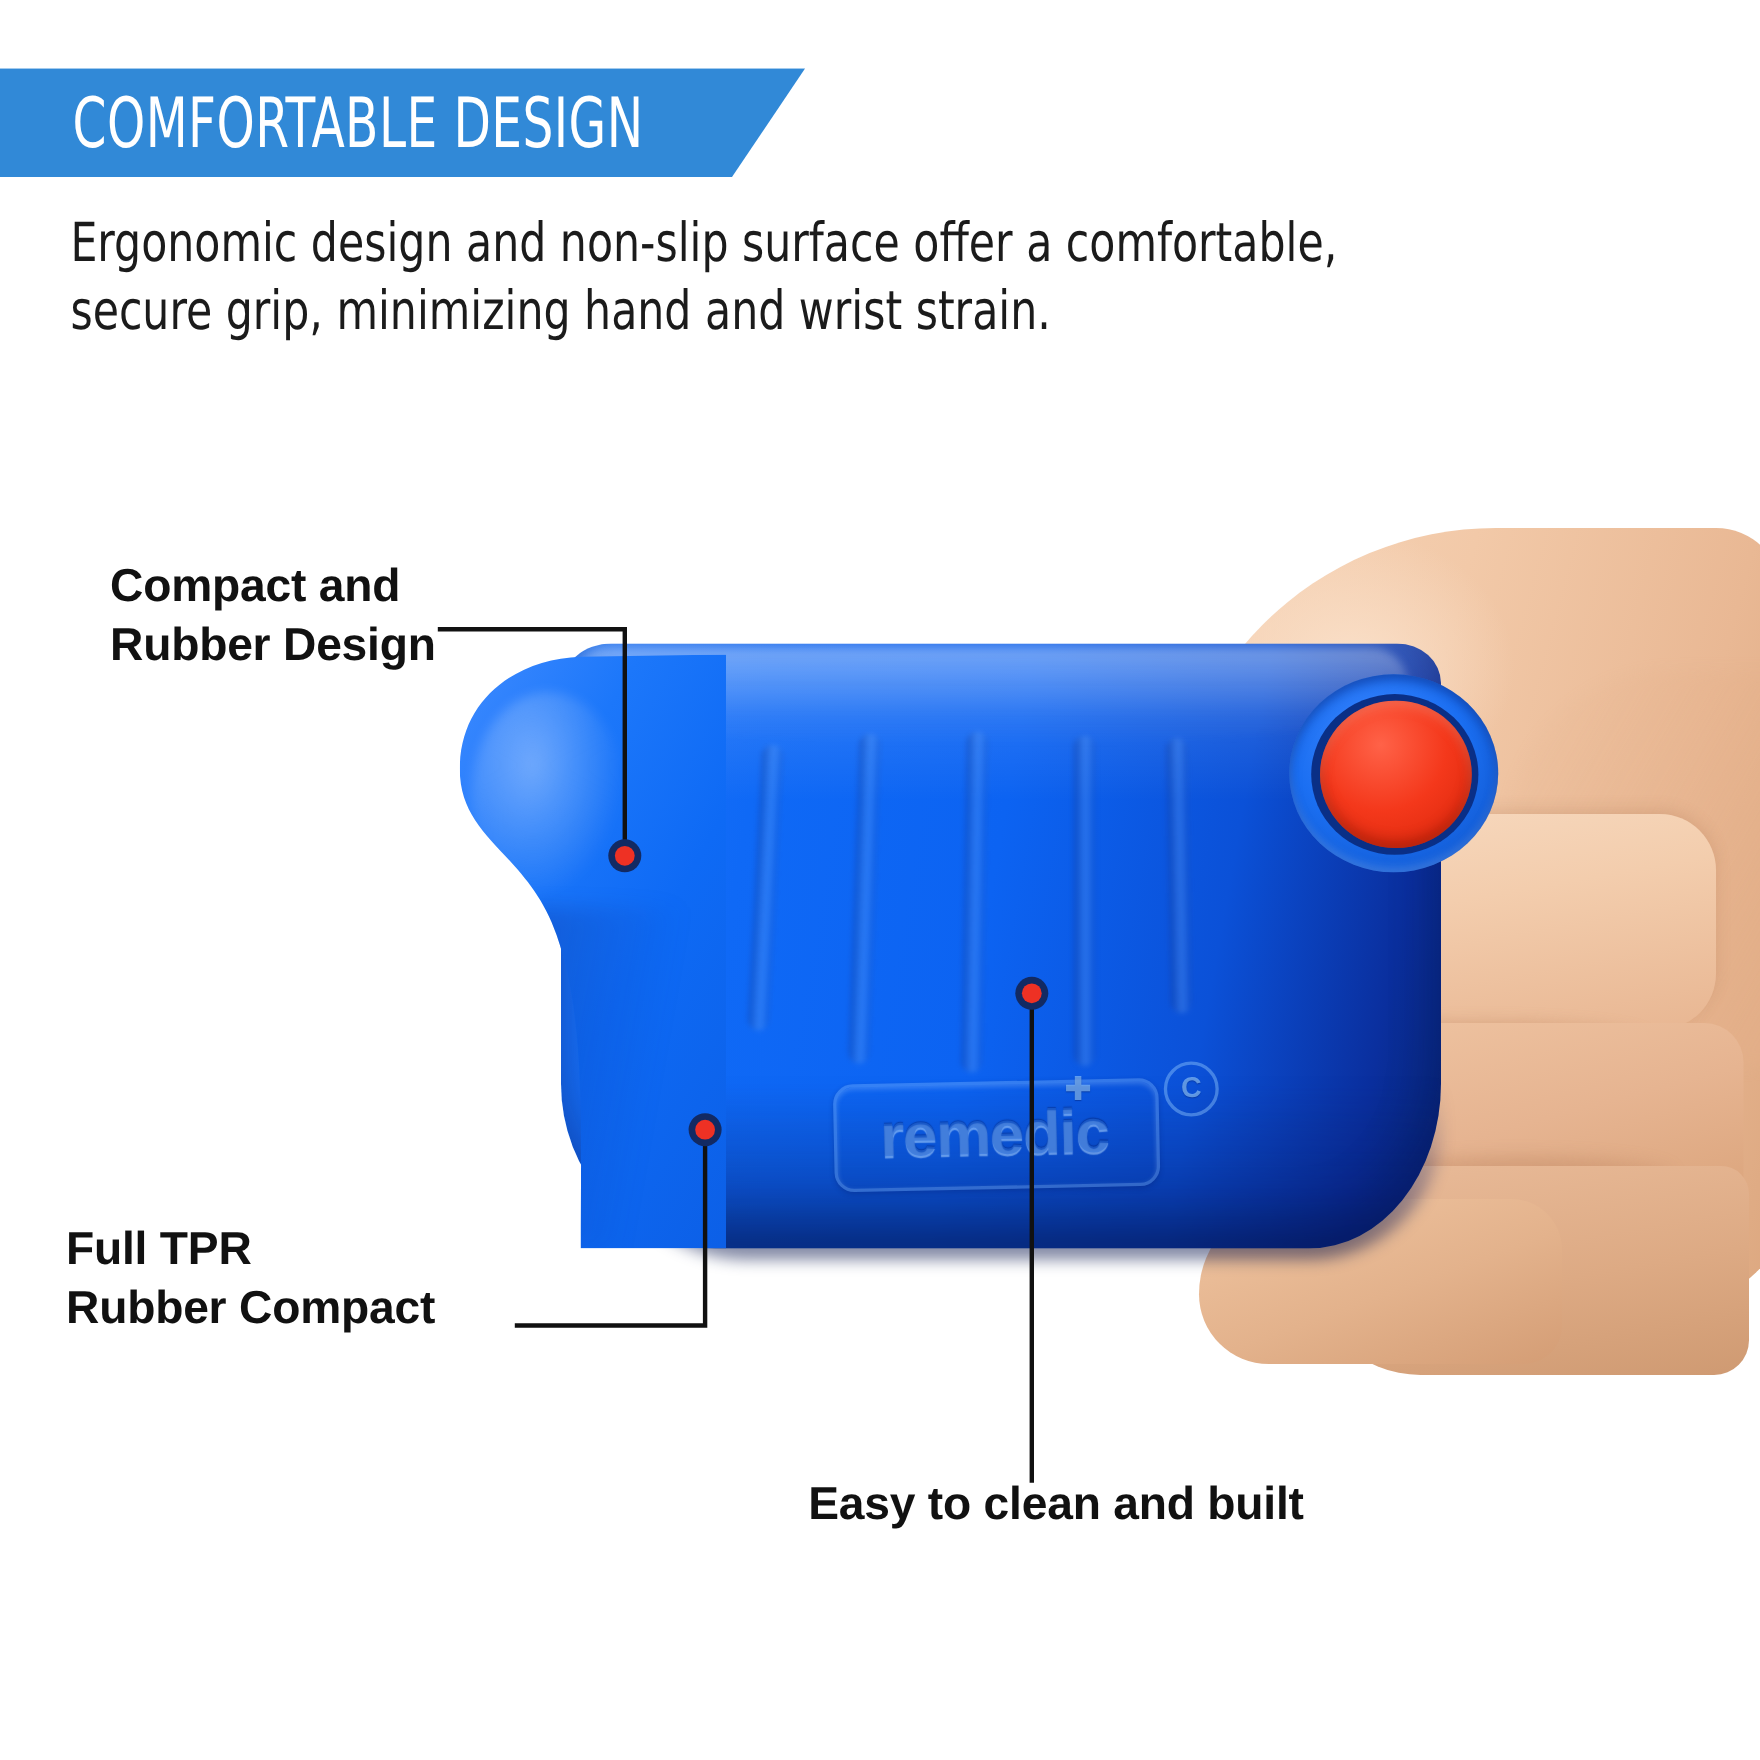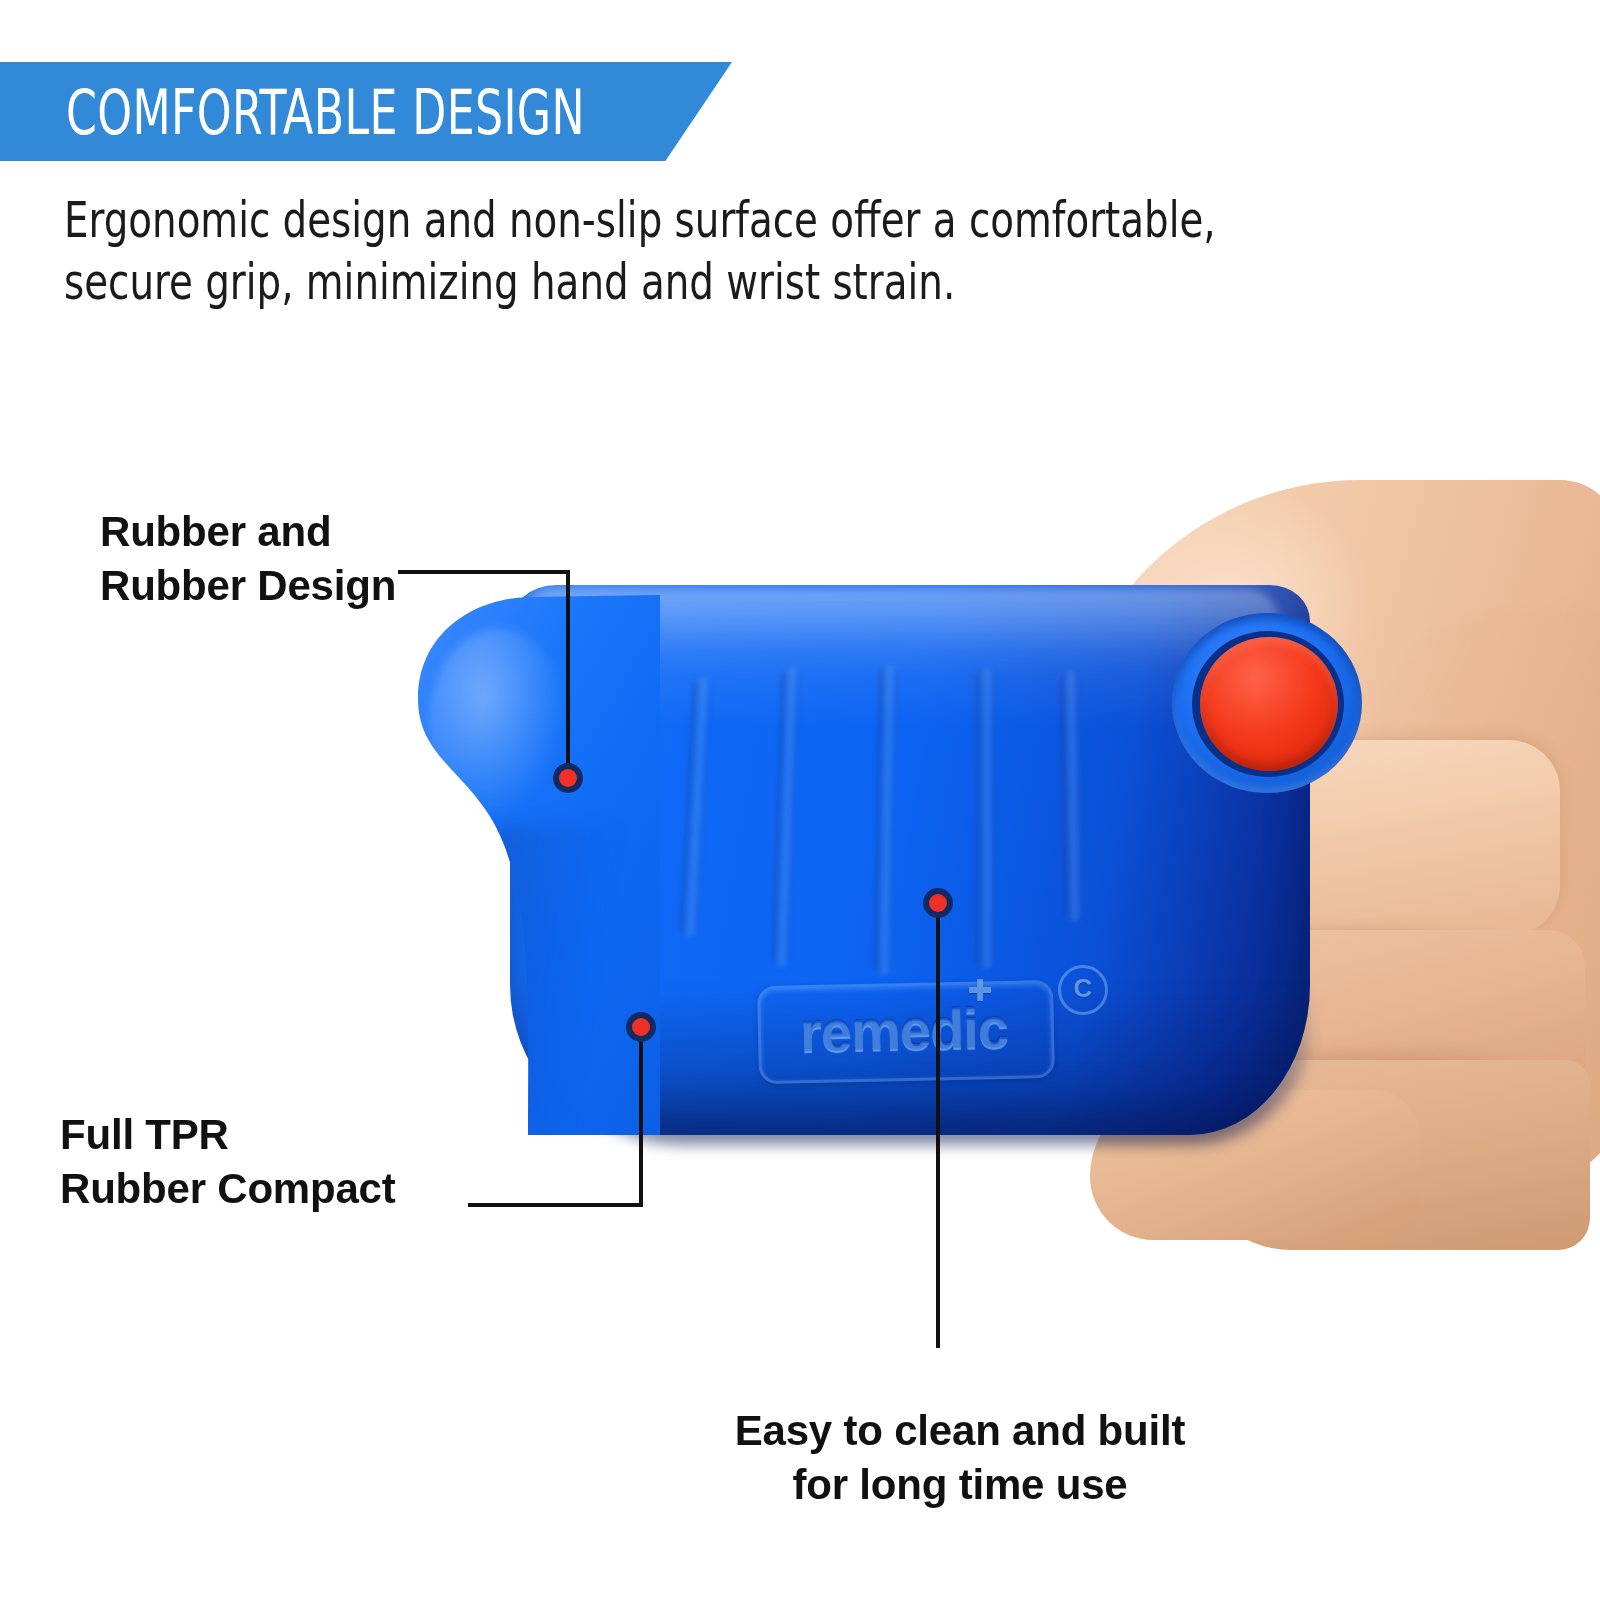--- a/index.html
+++ b/index.html
@@ -385,21 +385,21 @@
     font-weight: 700;
     font-size: 42px;
     line-height: 54px;
     letter-spacing: -0.2px;
     z-index: 10;
   }
   .callout .ln { display: block; white-space: nowrap; }
 
   #callout-compact { left: 100px; top: 505px; text-align: left; }
   #callout-tpr     { left: 60px;  top: 1108px; width: 420px; }
-  #callout-clean   { left: 660px; top: 1404px; width: 600px; text-align: center; }
+  #callout-clean   { left: 660px; top: 1340px; width: 600px; text-align: center; }
 </style>
 </head>
 <body>
 
 <div class="banner"></div>
 <div class="banner-title">COMFORTABLE DESIGN</div>
 
 <div class="subhead">
   <span class="ln">Ergonomic design and non-slip surface offer a comfortable,</span>
   <span class="ln">secure grip, minimizing hand and wrist strain.</span>
@@ -459,25 +459,24 @@
   <path d="M 468 1205 L 641 1205 L 641 1033" fill="none" stroke="#111111" stroke-width="4"></path>
   <circle cx="641" cy="1027" r="15" fill="#122A63"></circle>
   <circle cx="641" cy="1027" r="9" fill="#EE3124"></circle>
 
   <path d="M 938 912 L 938 1348" fill="none" stroke="#111111" stroke-width="4"></path>
   <circle cx="938" cy="903" r="15" fill="#122A63"></circle>
   <circle cx="938" cy="903" r="9" fill="#EE3124"></circle>
 </svg>
 
 <div class="callout" id="callout-compact">
-  <span class="ln">Rubber and</span>
+  <span class="ln">Compact and</span>
   <span class="ln">Rubber Design</span>
 </div>
 
 <div class="callout" id="callout-tpr">
   <span class="ln">Full TPR</span>
   <span class="ln">Rubber  Compact</span>
 </div>
 
 <div class="callout" id="callout-clean">
   <span class="ln">Easy to clean and built</span>
-  <span class="ln">for long time use</span>
 </div>
 
 </body></html>

